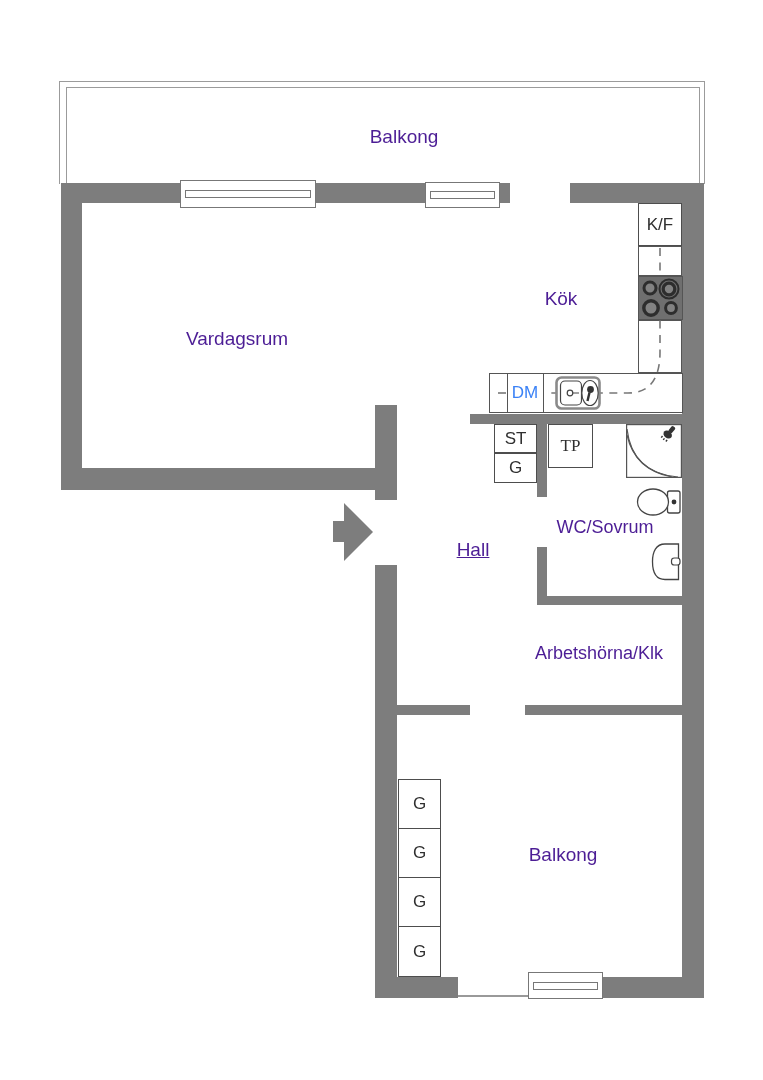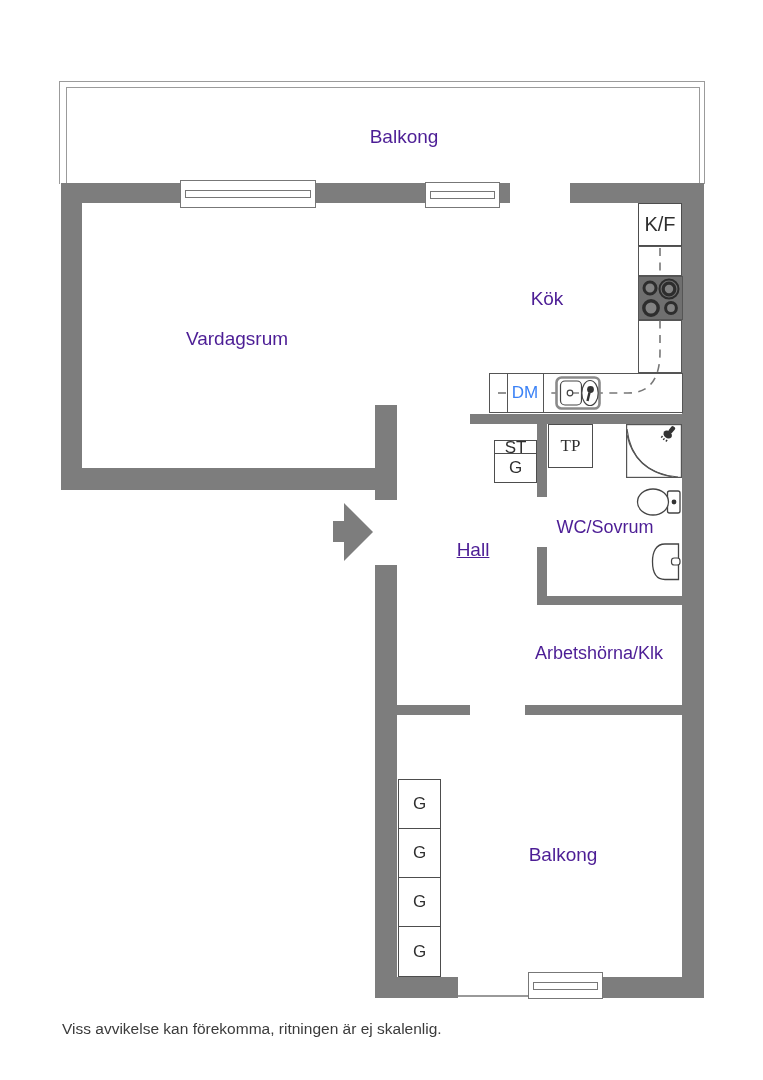--- a/index.html
+++ b/index.html
@@ -55,21 +55,21 @@
   <div class="window" style="left:180px;top:180px;width:136px;height:28px;">
     <div class="glass"></div>
   </div>
   <div class="window" style="left:425px;top:182px;width:75px;height:26px;">
     <div class="glass"></div>
   </div>
   <div class="window" style="left:528px;top:972px;width:75px;height:27px;">
     <div class="glass"></div>
   </div>
 
-  <div class="box" style="left:638px;top:203px;width:44px;height:43px;font-size:20px;">
+  <div class="box" style="left:638px;top:203px;width:44px;height:43px;font-size:17px;">
     <span>K/F</span>
   </div>
   <div class="counter" style="left:638px;top:246px;width:44px;height:30px;"></div>
   <div class="counter" style="left:638px;top:320px;width:44px;height:53px;"></div>
   <div class="counter" style="left:489px;top:373px;width:194px;height:40px;"></div>
   <div class="divider" style="left:507px;top:373px;height:40px;"></div>
   <div class="divider" style="left:543px;top:373px;height:40px;"></div>
   <span class="fix-label" style="left:525px;top:393px;">DM</span>
 
   <svg style="left:480px;top:240px;" width="210" height="160" viewBox="0 0 210 160">
@@ -89,21 +89,21 @@
   <svg style="left:555px;top:376px;" width="46" height="34" viewBox="0 0 46 34">
     <rect x="1.5" y="1.5" width="43" height="31" rx="5" fill="#fff" stroke="#8a8a8a" stroke-width="2.6"></rect>
     <rect x="5.5" y="5" width="21" height="24" rx="4.5" fill="#fff" stroke="#444" stroke-width="1.2"></rect>
     <circle cx="15" cy="17" r="2.8" fill="#fff" stroke="#444" stroke-width="1.2"></circle>
     <line x1="17.8" y1="17" x2="24" y2="17" stroke="#444" stroke-width="1"></line>
     <ellipse cx="35" cy="17" rx="8.2" ry="12.5" fill="#fff" stroke="#444" stroke-width="1.2"></ellipse>
     <circle cx="35.5" cy="13.5" r="3.4" fill="#333"></circle>
     <line x1="34.5" y1="16.5" x2="32.5" y2="25" stroke="#333" stroke-width="2.4"></line>
   </svg>
 
-  <div class="box" style="left:494px;top:424px;width:43px;height:16px;margin-top:16px;">
+  <div class="box" style="left:494px;top:424px;width:43px;height:29px;">
     <span>ST</span>
   </div>
   <div class="box" style="left:494px;top:453px;width:43px;height:30px;">
     <span>G</span>
   </div>
   <div class="box" style="left:548px;top:424px;width:45px;height:44px;font-family:Liberation Serif, serif;">
     <span>TP</span>
   </div>
 
   <svg style="left:626px;top:424px;" width="56" height="54" viewBox="0 0 56 54">
@@ -140,21 +140,20 @@
   </div>
   <div class="box" style="left:398px;top:877px;width:43px;height:50px;">
     <span>G</span>
   </div>
   <div class="box" style="left:398px;top:926px;width:43px;height:51px;">
     <span>G</span>
   </div>
 
   <span class="room-label" style="left:404px;top:137px;">Balkong</span>
   <span class="room-label" style="left:237px;top:339px;">Vardagsrum</span>
-  <span class="room-label" style="left:547px;top:299px;">Kök</span>
+  <span class="room-label" style="left:561px;top:299px;">Kök</span>
   <span class="room-label" style="left:473px;top:550px;text-decoration:underline;">Hall</span>
   <span class="room-label small" style="left:605px;top:527px;">WC/Sovrum</span>
   <span class="room-label small" style="left:599px;top:653px;">Arbetshörna/Klk</span>
   <span class="room-label" style="left:563px;top:855px;">Balkong</span>
 
-  <span class="disclaimer" style="left:62px;top:1020px;">Viss avvikelse kan förekomma, ritningen är ej skalenlig.</span>
 
 </div>
 
 </body></html>

